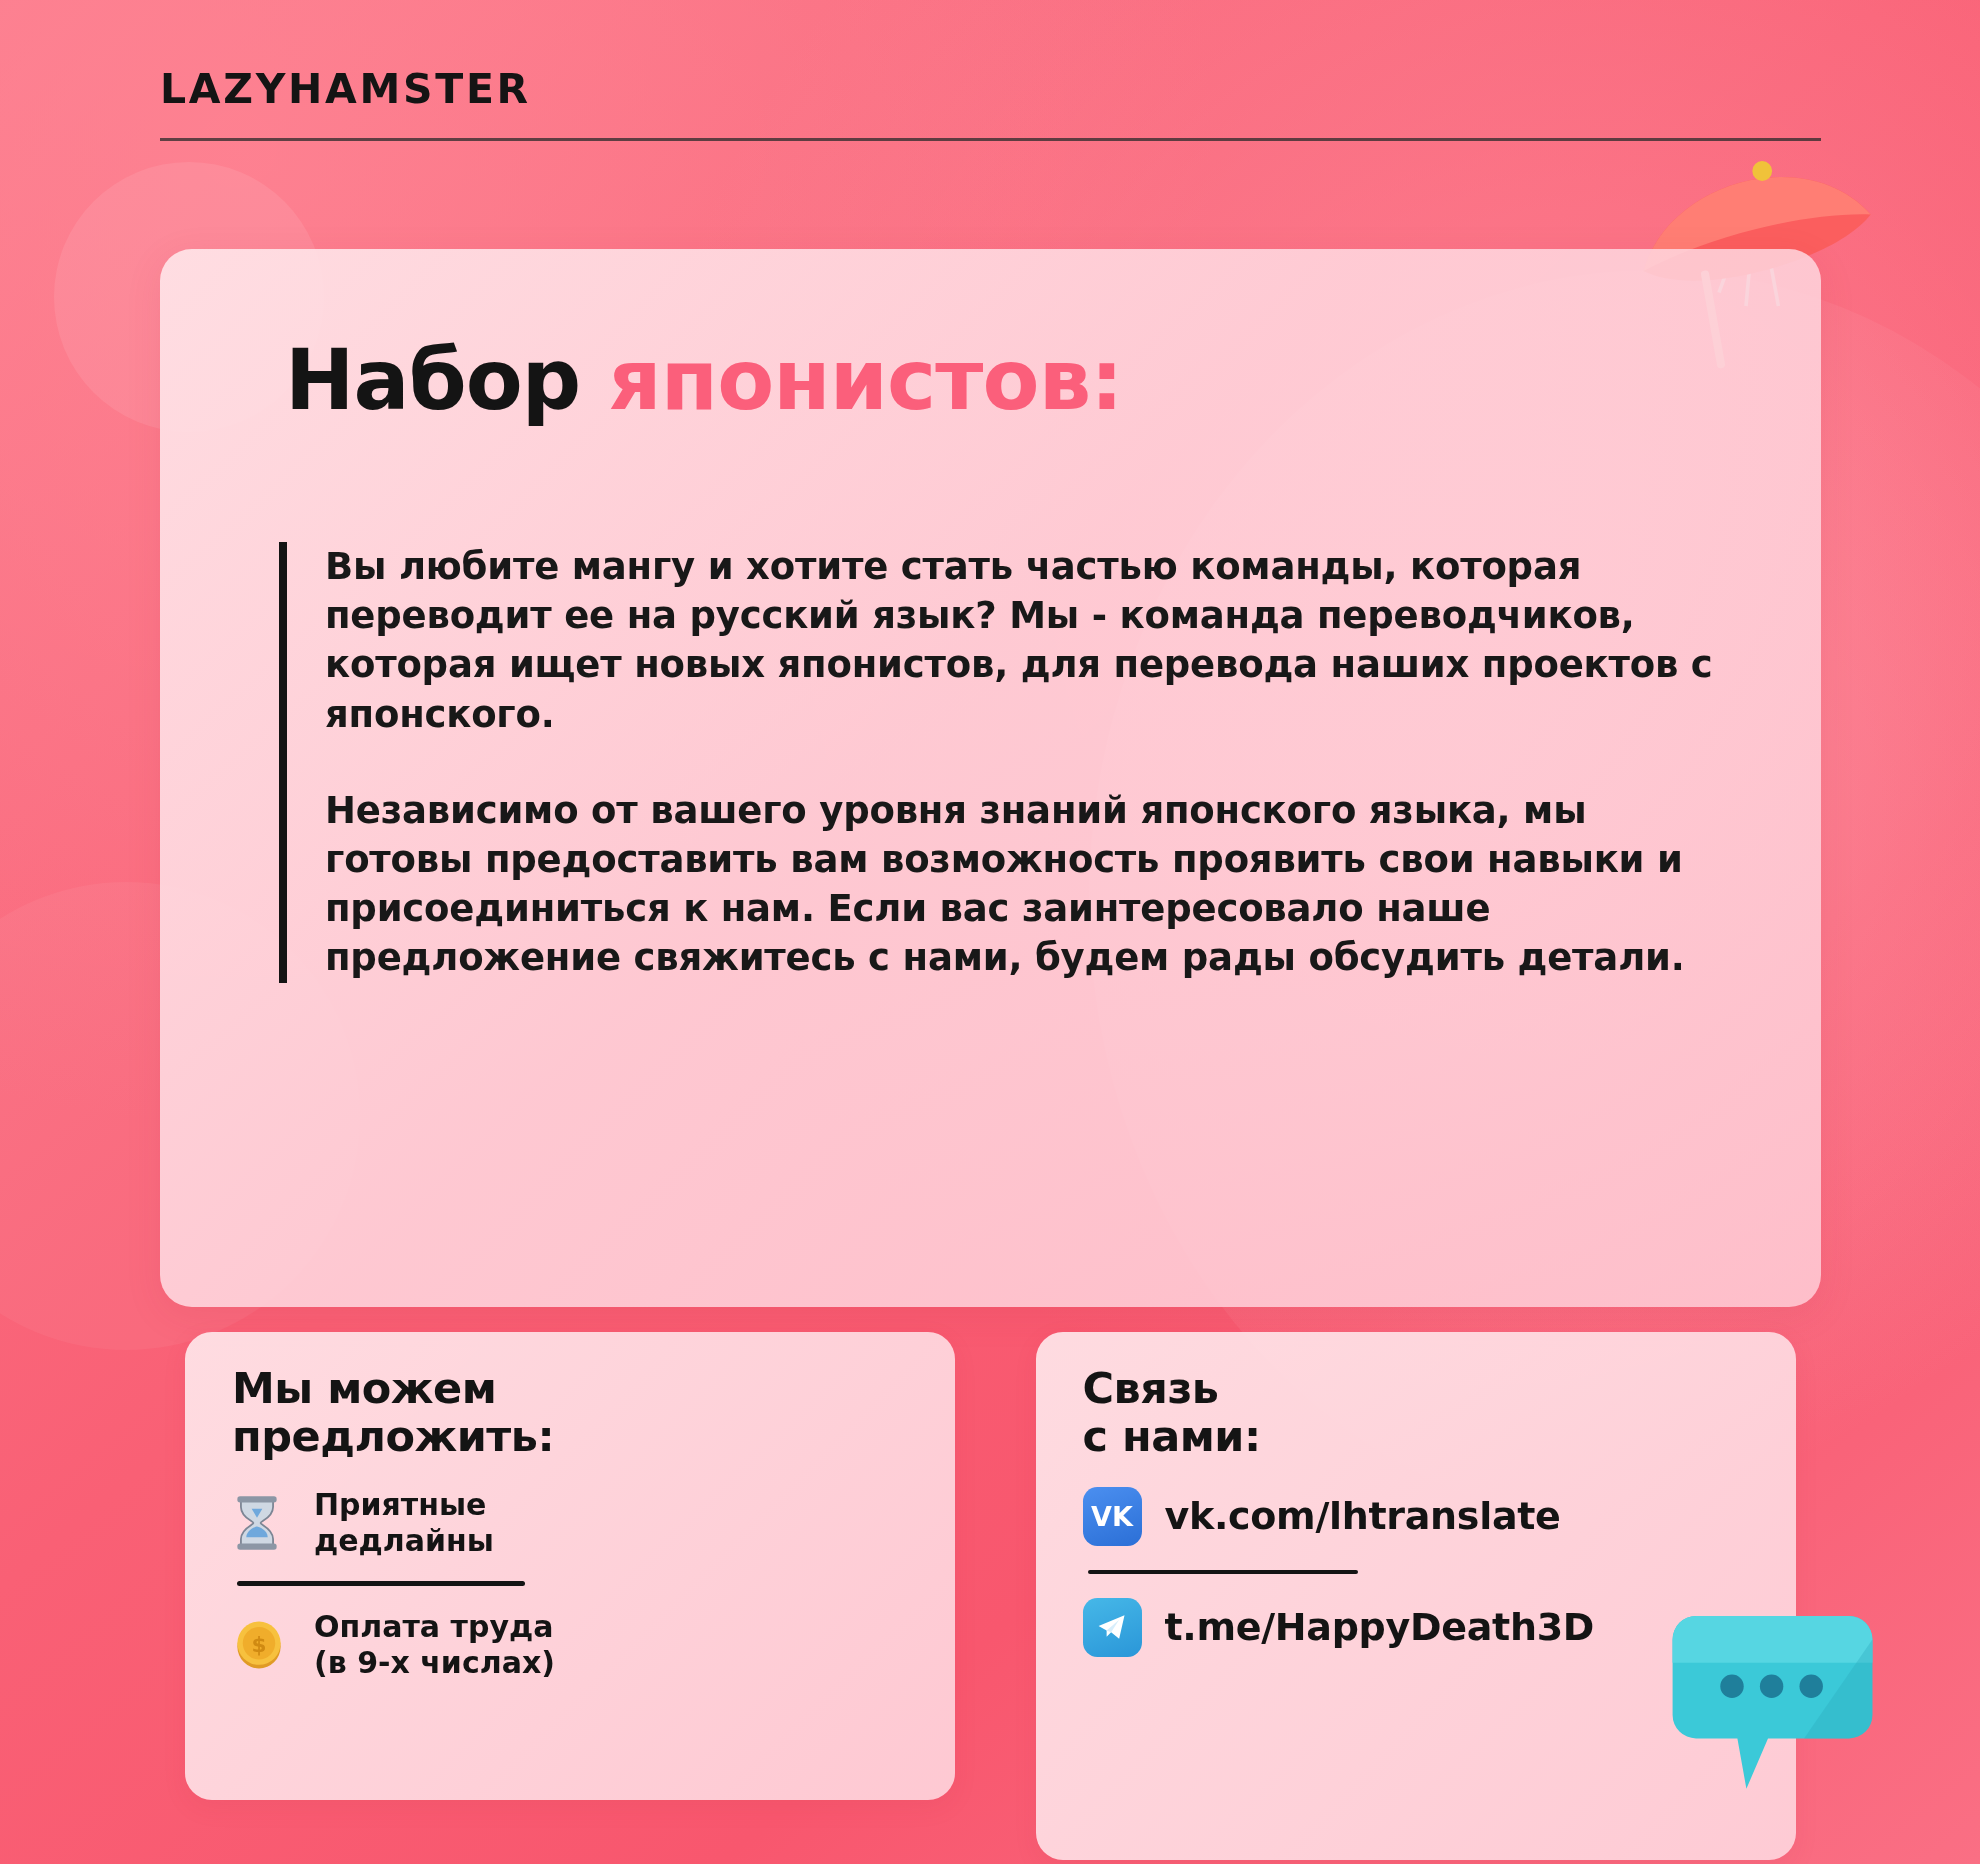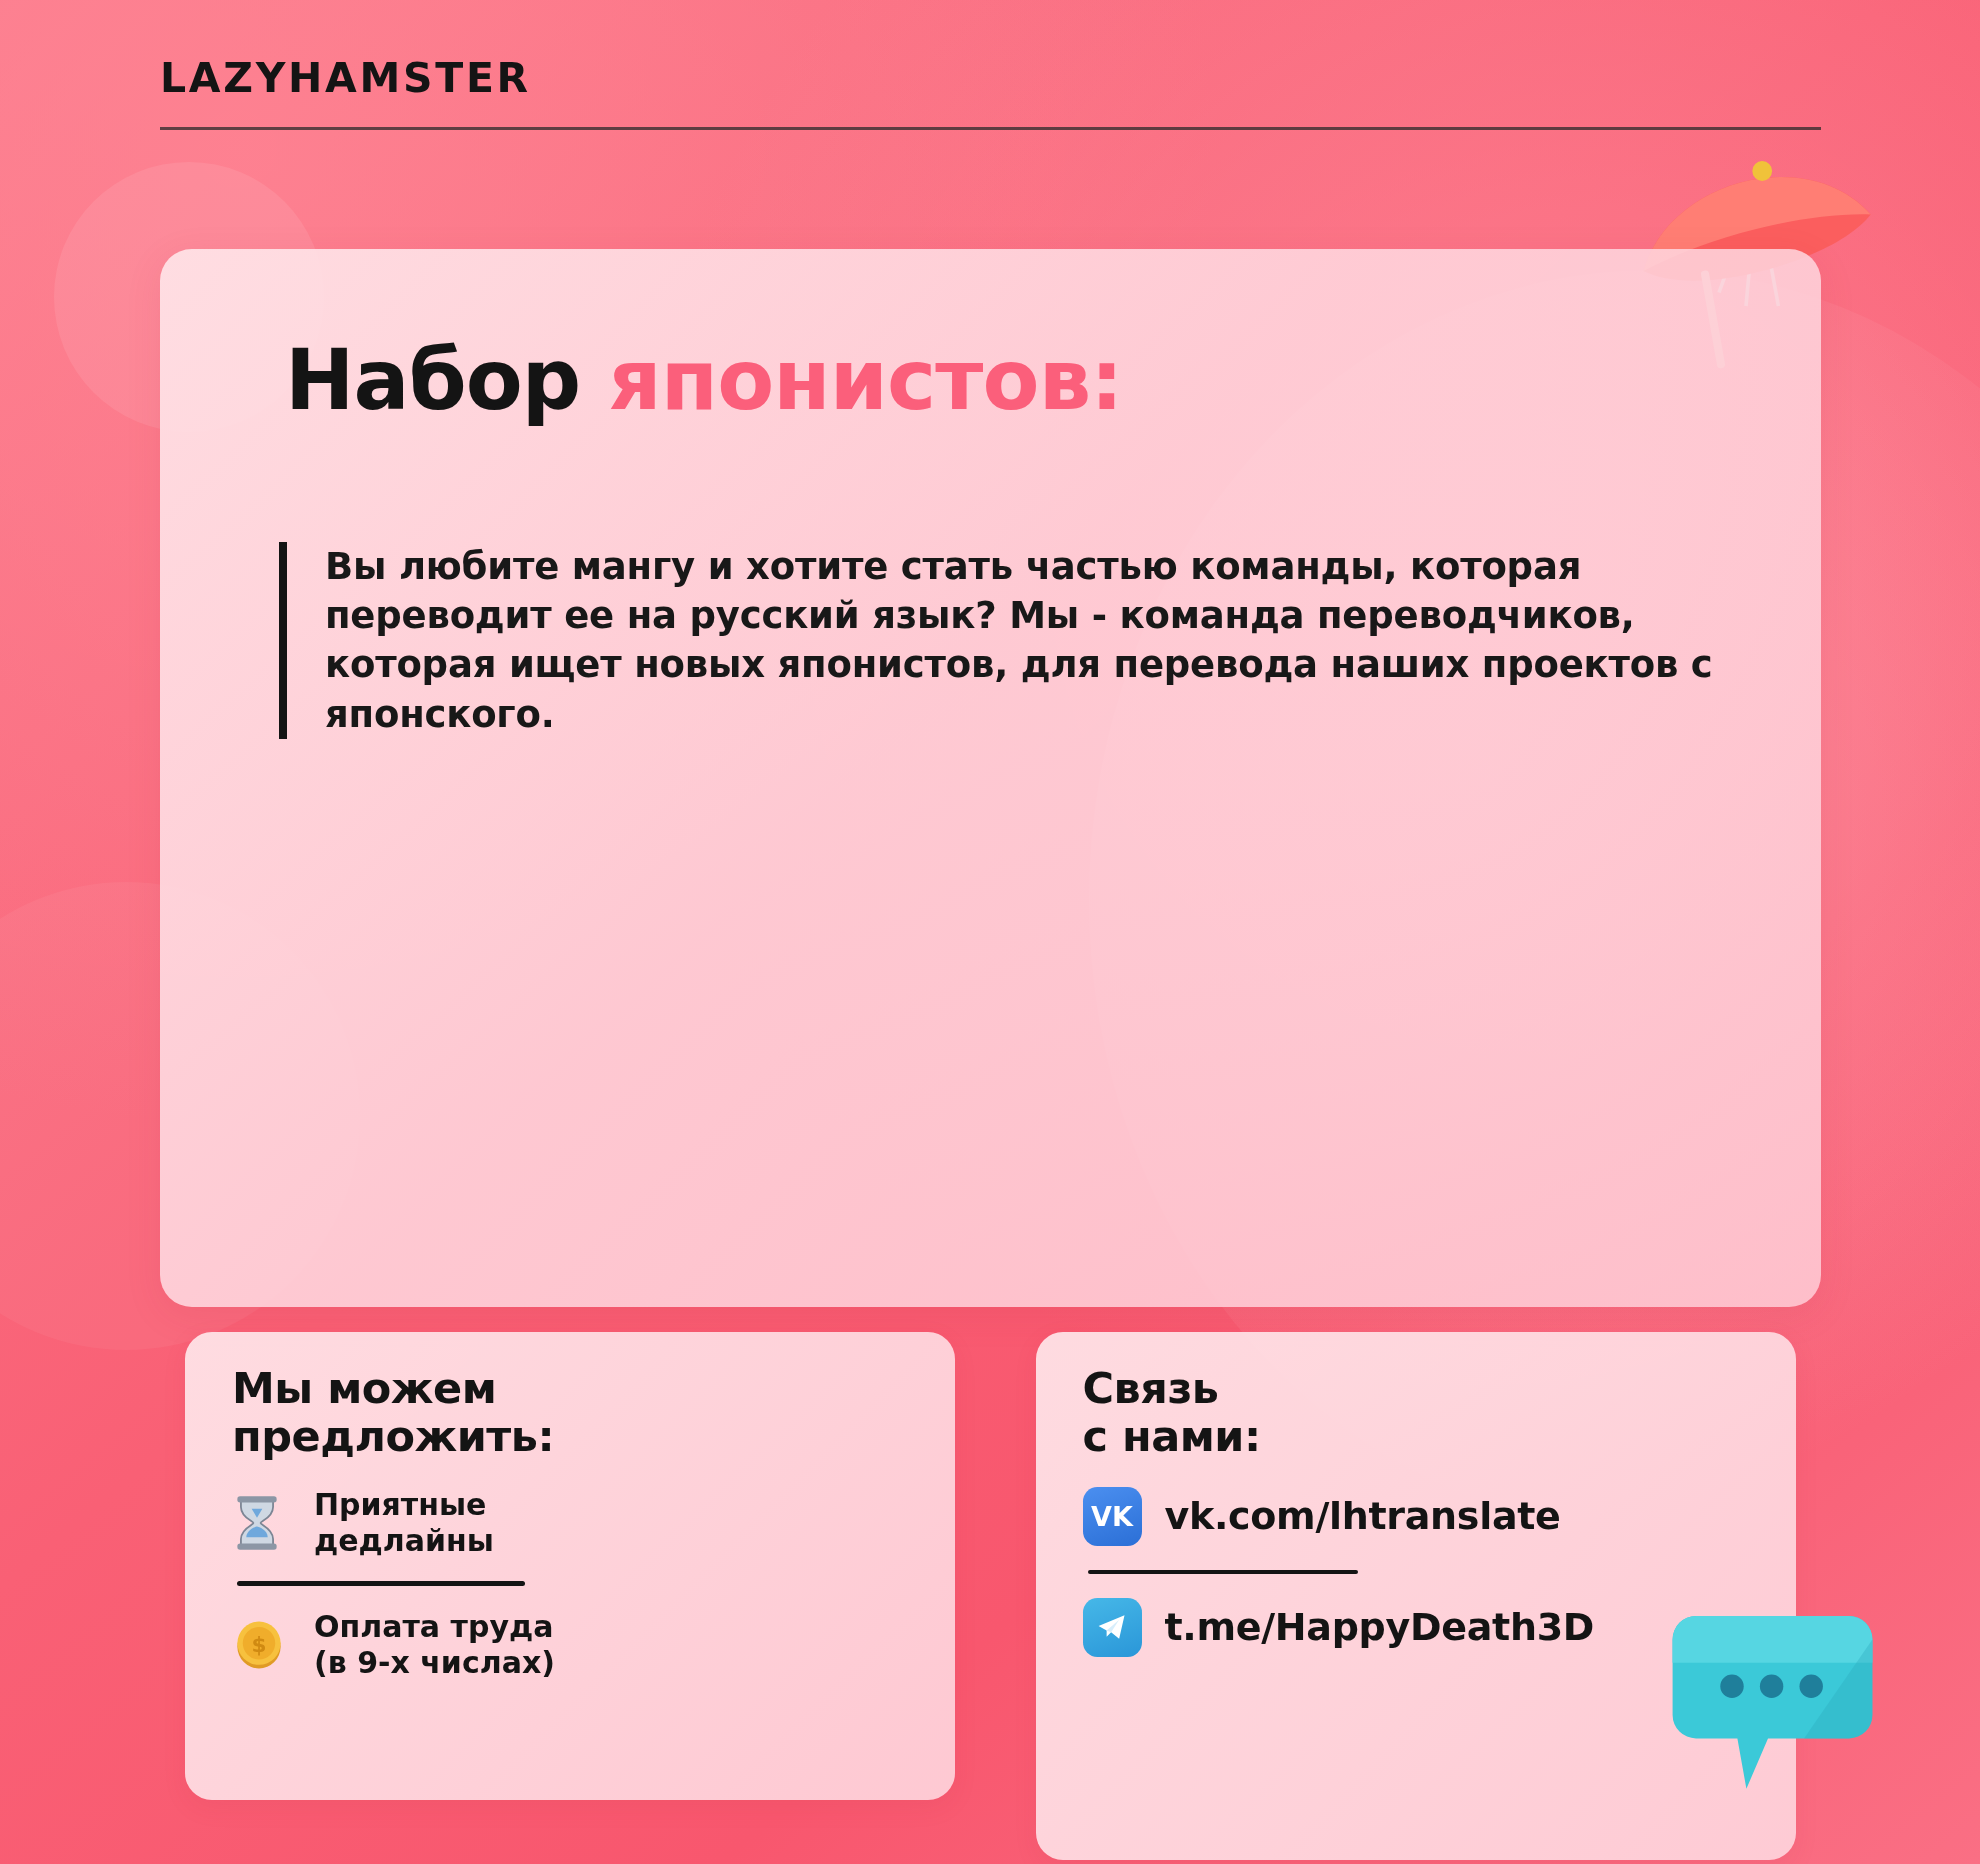--- a/index.html
+++ b/index.html
@@ -39,21 +39,21 @@
     width: 1125px;
     height: 1260px;
     border-radius: 50%;
     background: radial-gradient(circle at 35% 40%, rgba(255,185,195,0.38) 0%, rgba(255,185,195,0.10) 55%, rgba(255,185,195,0) 72%);
   }
 
   
   .header {
     position: absolute;
     left: 160px;
-    top: 54px;
+    top: 65px;
     width: 1661px;
   }
   .brand {
     font-family: "DejaVu Sans", sans-serif;
     font-weight: 700;
     font-size: 41px;
     letter-spacing: 2.7px;
     color: #141414;
   }
   .header-rule {
@@ -247,20 +247,21 @@
 
   <div class="title-wrap">
     <div class="title-bar"></div>
     <h1 class="title"><span>Набор </span><span class="accent">японистов:</span></h1>
   </div>
 
   <div class="body-wrap">
     <div class="body-bar"></div>
     <div class="body-text">
       <p>Вы любите мангу и хотите стать частью команды, которая переводит ее на русский язык? Мы - команда переводчиков, которая ищет новых японистов, для перевода наших проектов с японского.</p>
+      <p>Независимо от вашего уровня знаний японского языка, мы готовы предоставить вам возможность проявить свои навыки и присоединиться к нам. Если вас заинтересовало наше предложение свяжитесь с нами, будем рады обсудить детали.</p>
     </div>
   </div>
 
 </div>
 
 <div class="bottom-row">
 
   <div class="sub-card left">
     <div class="sub-title">Мы можем
 предложить:</div>

